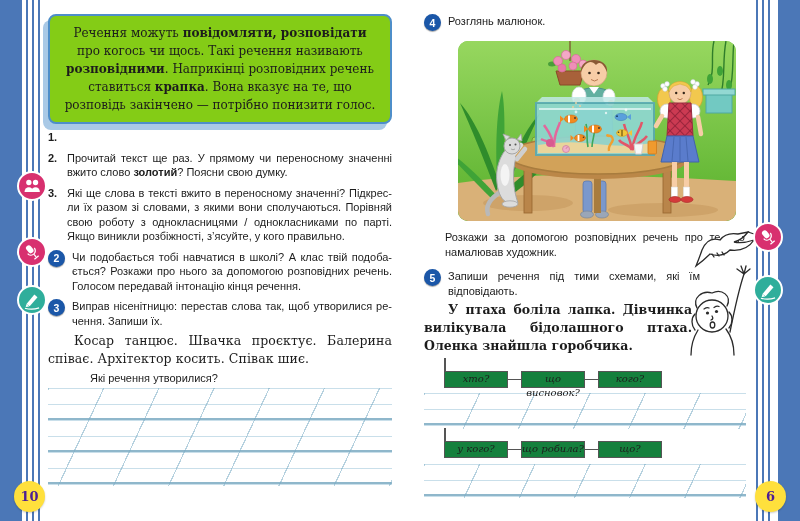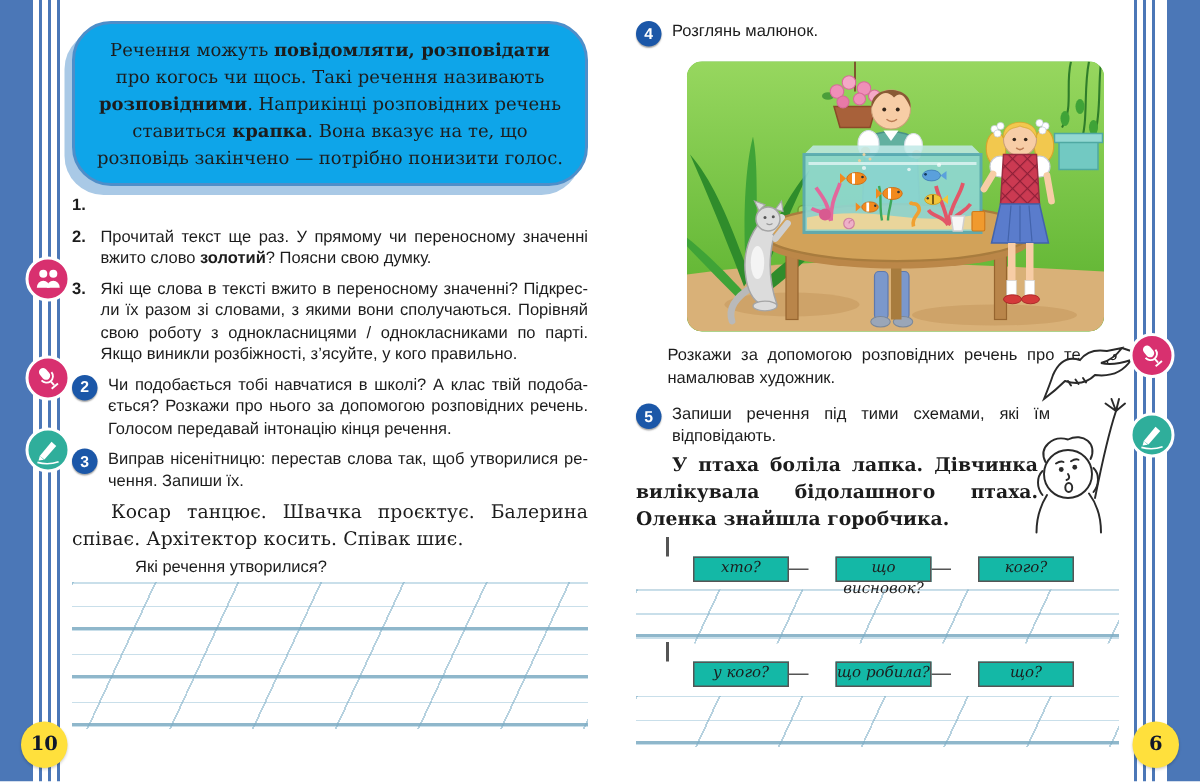--- a/index.html
+++ b/index.html
@@ -14,30 +14,30 @@
   .stripes.l{left:26px}.stripes.r{right:26px}
 
   
   .micon{position:absolute;width:30px;height:30px;border-radius:50%;z-index:4;
     display:flex;align-items:center;justify-content:center;border:2px solid #fff;box-sizing:border-box;}
   .micon.pink{background:#d8306f}.micon.teal{background:#2fae9b}
   .micon svg{display:block}
 
   
   .badge{position:absolute;top:481px;width:31px;height:31px;border-radius:50%;background:#ffe03c;
-    display:flex;align-items:center;justify-content:center;font-weight:bold;font-size:13px;color:#0f172a;
+    display:flex;align-items:center;justify-content:center;font-weight:bold;font-size:13px;color:#4c1d95;
     font-family:"DejaVu Serif",serif;z-index:5;box-shadow:0 1px 2px rgba(0,0,0,.2);}
   .badge.l{left:14px}.badge.r{right:14px}
 
   
   .lcol{position:absolute;left:48px;top:14px;width:344px;}
   .rcol{position:absolute;left:424px;top:14px;width:322px;}
 
   
-  .rule-box{border:2px solid #4e8ec9;border-radius:26px;background:#0ea5e9;
+  .rule-box{border:2px solid #4e8ec9;border-radius:8px;background:#84cc16;
     box-shadow:-5px 6px 0 #a9c9e6;padding:8px 14px;margin-bottom:6px;}
   .rule-box p{margin:0;font-family:"DejaVu Serif",serif;font-size:12px;line-height:18px;text-align:center;}
   .b{font-weight:bold}
 
   
   .task{display:flex;gap:4px;margin-bottom:6px;}
   .tnum{font-weight:bold;flex:none;width:15px;font-size:11px;line-height:14.5px;}
   .task p{margin:0;font-size:11px;line-height:14.5px;text-align:justify;hyphens:manual;}
 
   .ctask{display:flex;gap:7px;}
@@ -65,22 +65,22 @@
   .rtask p{margin:0;font-size:11px;line-height:15px;}
   .narrow{width:252px;text-align:justify;}
   .illus{width:278px;height:180px;margin:2px 0 9px 34px;border-radius:10px;overflow:hidden;background:#6abf3a;}
   .after-p{font-size:11px;line-height:15px;text-align:justify;width:300px;margin:0 0 9px 21px;hyphens:manual;}
   .serif-r{font-family:"DejaVu Serif",serif;font-size:12.5px;line-height:18px;text-align:justify;
     text-indent:24px;width:268px;margin:2px 0 0;hyphens:manual;font-weight:bold;}
 
   .schema{position:relative;display:flex;align-items:center;margin:16px 0 0 20px;}
   .schema.s2{margin-top:12px}
   .tick{position:absolute;left:0;top:-13px;width:1.5px;height:13px;background:#555;}
-  .sbox{width:62px;height:15px;border:1.5px solid #555;background:#14b8a6;text-align:center;
-    font-family:"DejaVu Serif",serif;font-style:italic;font-size:10px;line-height:14px;margin-left:18px;}
+  .sbox{width:62px;height:15px;border:1.5px solid #555;background:#15803d;text-align:center;
+    font-family:"DejaVu Serif",serif;font-style:italic;font-size:10px;line-height:14px;}
   .conn{width:13px;height:1.5px;background:#555;}
 
   .linedraw{position:absolute;left:262px;top:214px;width:76px;height:128px;}
 </style>
 </head>
 <body>
 
 <div class="spread">
 
   <div class="band l"></div>

